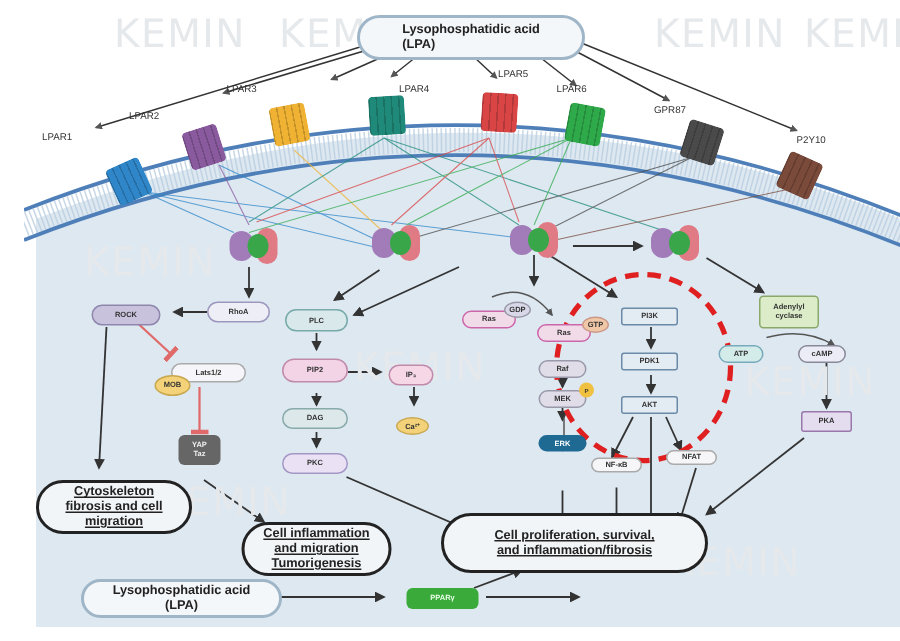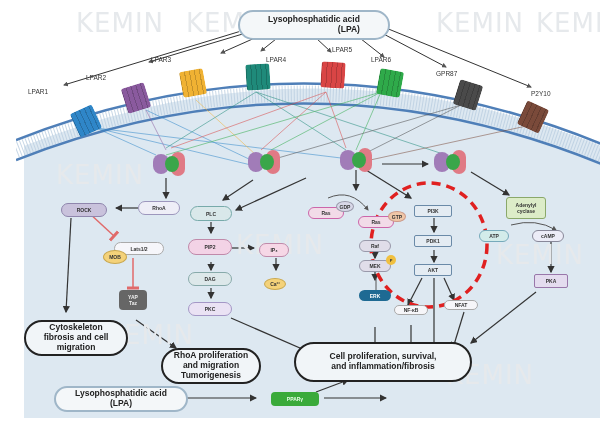--- a/index.html
+++ b/index.html
@@ -2,22 +2,22 @@
 <html><head>
 <meta charset="utf-8">
 <style>
   html,body{margin:0;padding:0;background:#fff;}
   body{width:600px;height:427px;position:relative;overflow:hidden;font-family:"Liberation Sans",sans-serif;}
   #canvas{position:absolute;left:16px;top:0;width:600px;height:427px;}
   .wm{position:absolute;color:#e6e9ec;font-family:"DejaVu Sans",sans-serif;font-size:26px;letter-spacing:1px;font-weight:400;pointer-events:none;}
   .node{position:absolute;display:flex;align-items:center;justify-content:center;text-align:center;font-size:5px;color:#333;box-sizing:border-box;font-weight:700;}
   .pill{border-radius:8px;}
   .rect{border-radius:2px;}
-  .outcome{position:absolute;display:flex;align-items:center;justify-content:center;text-align:center;font-size:8.5px;font-weight:700;color:#222;border:2px solid #222;border-radius:26px;background:#f1f5f8;box-sizing:border-box;line-height:1.15;}
-  .lpa{position:absolute;display:flex;align-items:center;justify-content:center;text-align:right;font-size:8.5px;font-weight:700;color:#222;border:2px solid #9fb6c8;border-radius:18px;background:#f4f7f9;box-sizing:border-box;line-height:1.15;}
+  .outcome{position:absolute;display:flex;align-items:center;justify-content:center;text-align:center;font-size:8.5px;font-weight:700;color:#222;border:2px solid #222;border-radius:26px;background:#f1f5f8;box-sizing:border-box;line-height:1.15;text-decoration:underline;}
+  .lpa{position:absolute;display:flex;align-items:center;justify-content:center;text-align:left;font-size:8.5px;font-weight:700;color:#222;border:2px solid #9fb6c8;border-radius:18px;background:#f4f7f9;box-sizing:border-box;line-height:1.15;}
   .rlabel{position:absolute;font-size:6.5px;color:#333;font-weight:400;}
 </style>
 </head>
 <body>
 
 <div id="canvas">
 
   <svg width="600" height="427" style="position:absolute;left:0;top:0">
     <defs>
       <marker id="ah" markerWidth="6" markerHeight="6" refX="5" refY="3" orient="auto">
@@ -211,21 +211,21 @@
   <div class="node pill" style="left:463px;top:230px;width:30px;height:12px;background:#d3ecea;border:1px solid #7ab;">ATP</div>
   <div class="node pill" style="left:516px;top:230px;width:32px;height:12px;background:#ececf7;border:1px solid #889;">cAMP</div>
   <div class="node rect" style="left:518px;top:274px;width:34px;height:14px;background:#e4dcef;border:1px solid #97a;">PKA</div>
 
   <div class="outcome" style="left:8px;top:320px;width:104px;height:36px;flex-direction:column;">
     <div>Cytoskeleton</div>
       <div>fibrosis and cell</div>
       <div>migration</div>
   </div>
   <div class="outcome" style="left:145px;top:348px;width:100px;height:36px;flex-direction:column;">
-    <div>RhoA proliferation</div>
+    <div>Cell inflammation</div>
       <div>and migration</div>
       <div>Tumorigenesis</div>
   </div>
   <div class="outcome" style="left:278px;top:342px;width:178px;height:40px;flex-direction:column;">
     <div>Cell proliferation, survival,</div>
       <div>and inflammation/fibrosis</div>
   </div>
 
   <div class="lpa" style="left:38px;top:386px;width:134px;height:26px;flex-direction:column;">
     <div>Lysophosphatidic acid</div>

